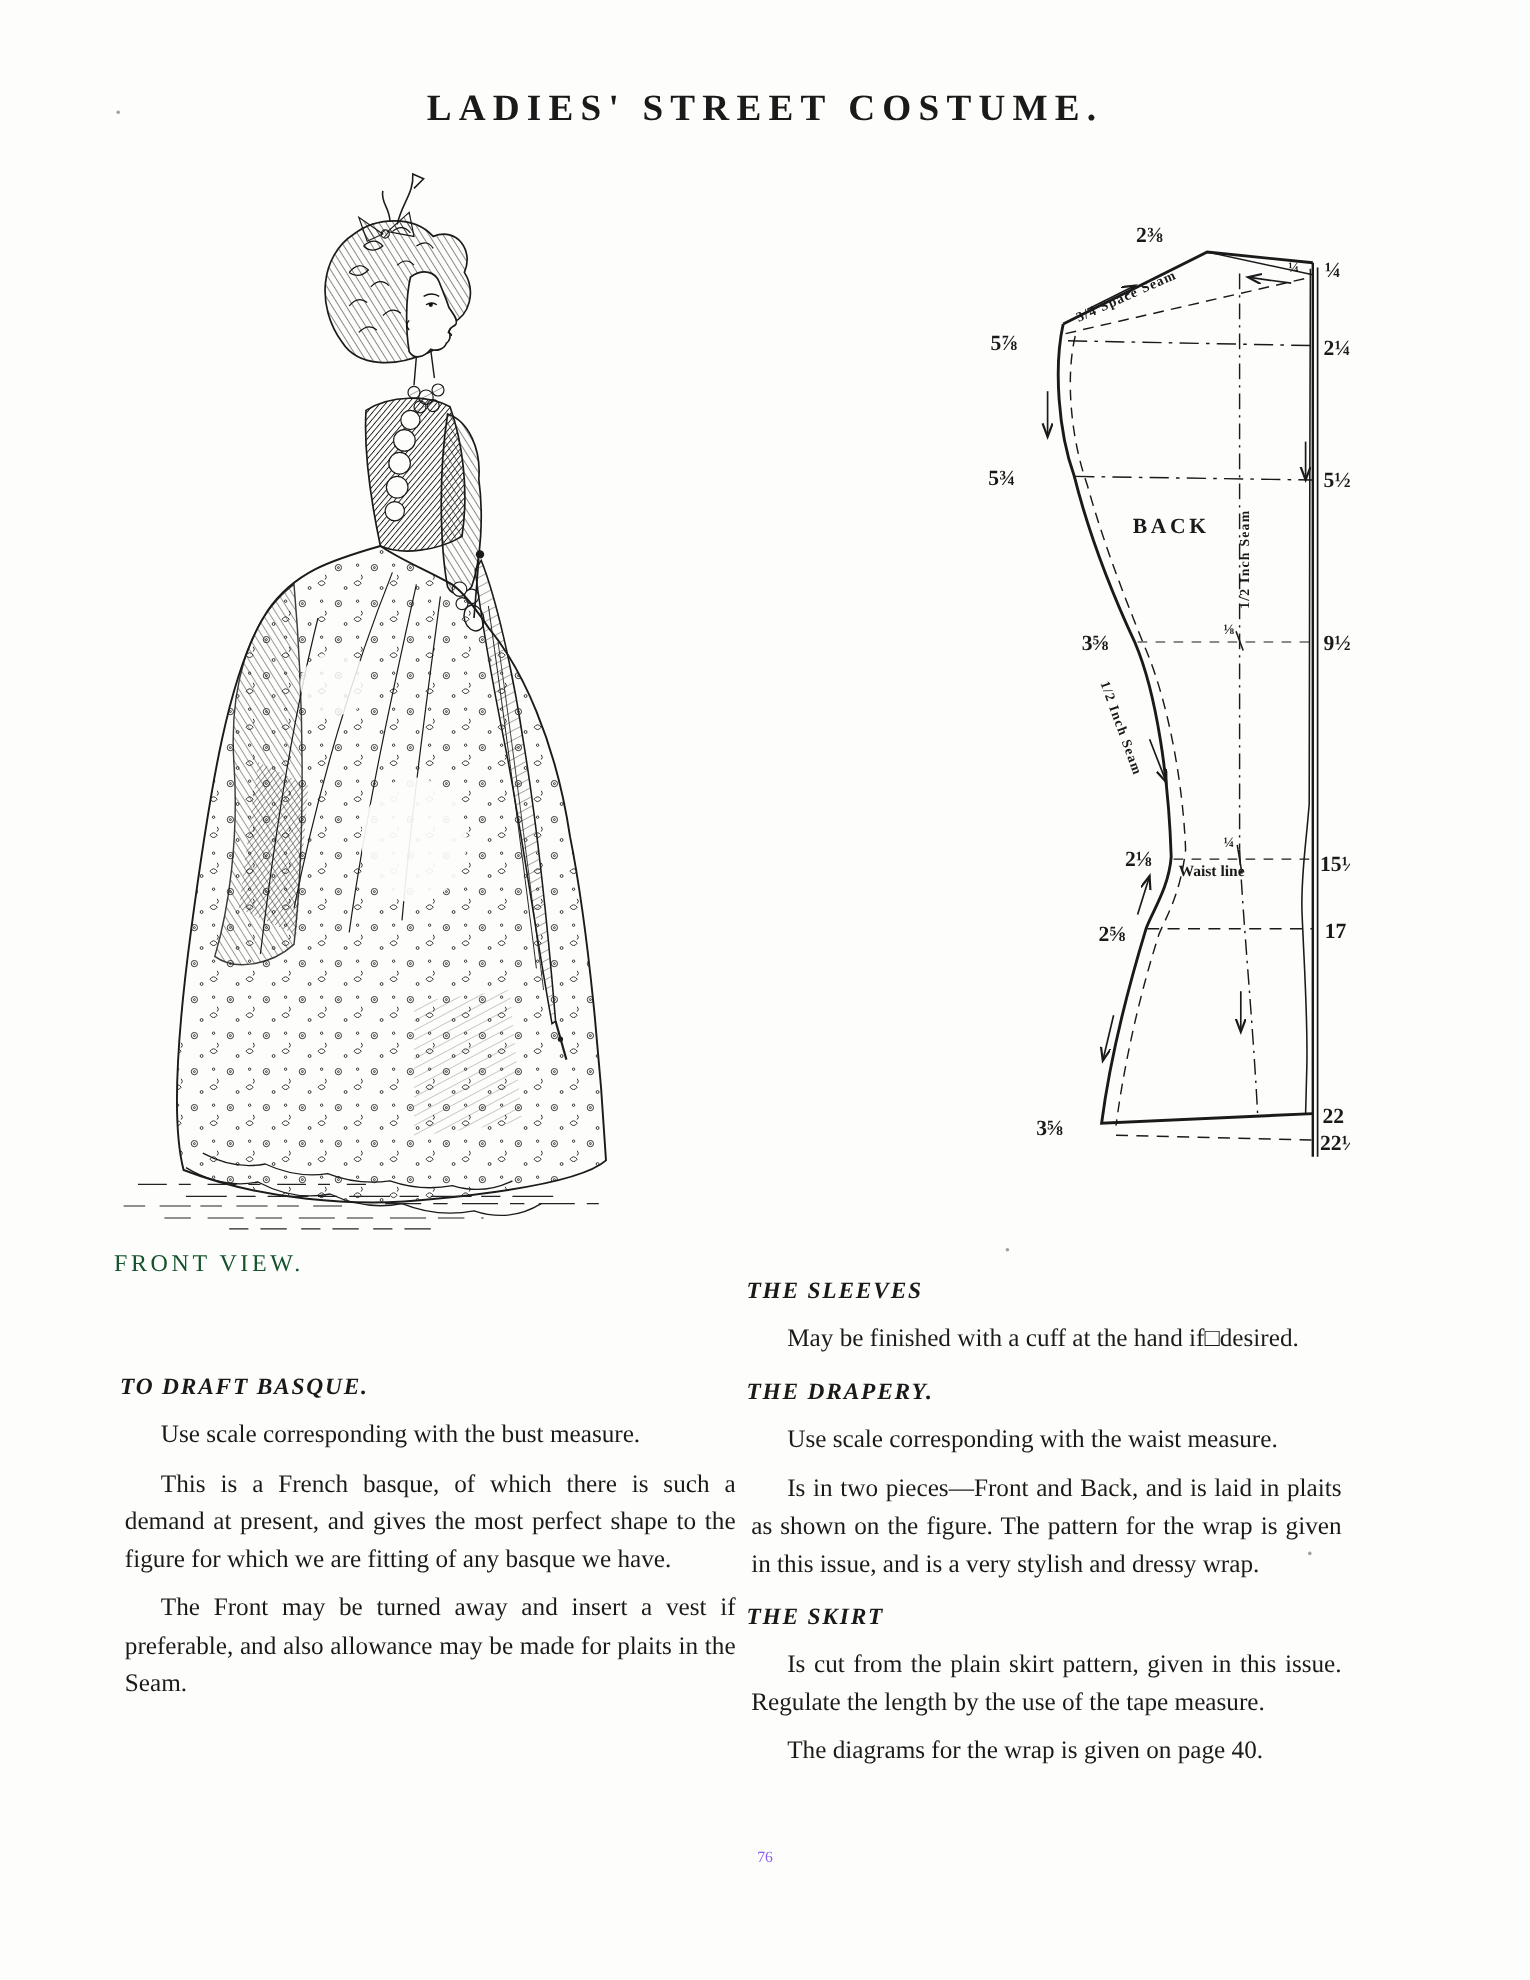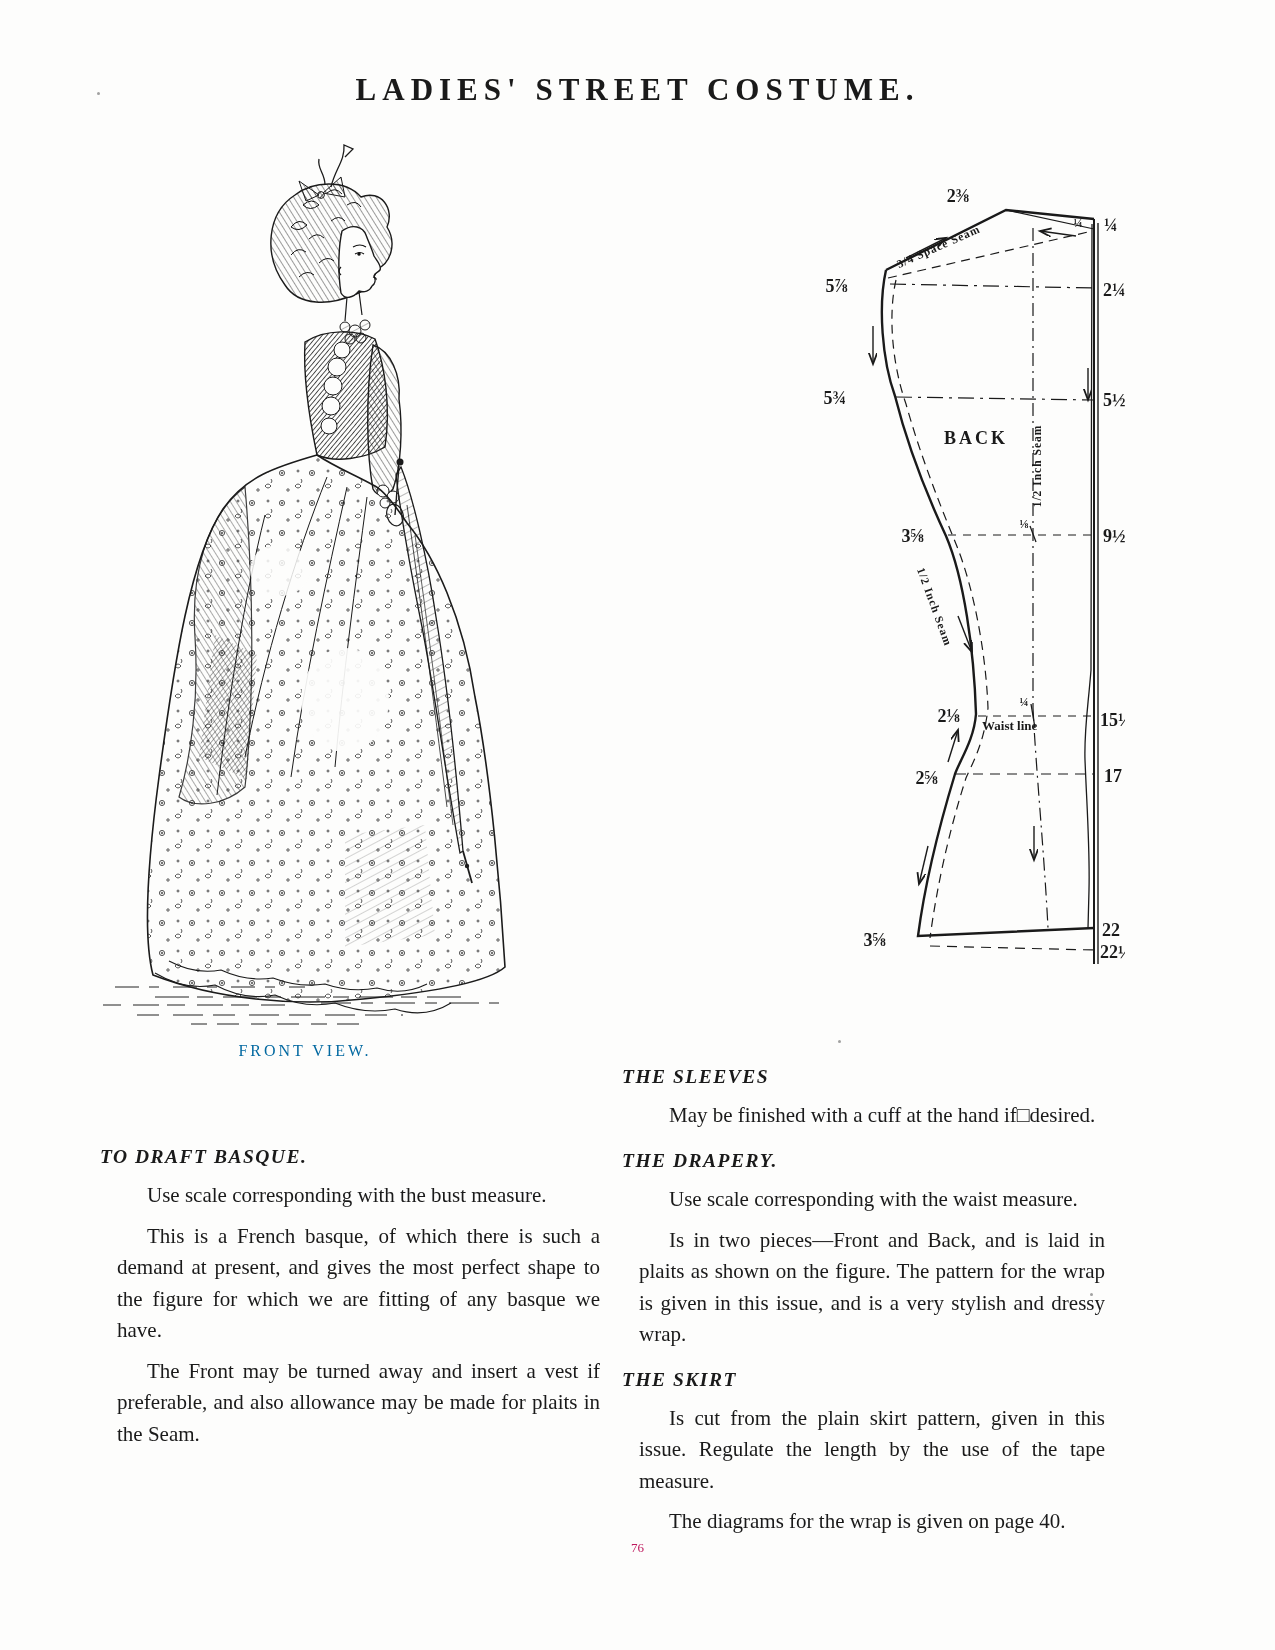--- a/index.html
+++ b/index.html
@@ -11,36 +11,36 @@
   }
   .page-title{
     position:absolute;top:72px;left:0;width:100%;
     text-align:center;font-size:31px;font-weight:bold;
     letter-spacing:6px;
     font-family:Liberation Serif, serif;
   }
   .illustration{position:absolute;left:95px;top:135px;width:420px;height:900px;}
   .caption{
     position:absolute;left:95px;top:1042px;width:420px;
-    text-align:center;font-size:16px;letter-spacing:3px;color:#0369a1;
+    text-align:left;font-size:20px;letter-spacing:3px;color:#14532d;
   }
   .col{position:absolute;font-size:21px;line-height:1.5;}
   .col-left{left:100px;top:1128px;width:517px;}
   .col-right{left:622px;top:1048px;width:500px;}
   .sec-heading{
     text-align:left;font-style:italic;font-weight:bold;
     font-size:19.5px;letter-spacing:1.5px;margin:14px 0 8px 0;
   }
   .col p{
-    margin:9px 17px;text-align:justify;text-indent:30px;
+    margin:9px 4px;text-align:justify;text-indent:30px;
   }
   .diagram{position:absolute;left:788px;top:148px;width:337px;height:885px;}
   .page-number{
     position:absolute;top:1540px;left:0;width:100%;
-    text-align:center;font-size:13px;color:#be185d;
+    text-align:center;font-size:13px;color:#8b5cf6;
   }
   .speck{position:absolute;background:#555;border-radius:50%;opacity:.55;}
   svg text{font-family:"Liberation Serif","DejaVu Serif",serif;fill:#1a1a1a;}
   .m-num{font-size:18px;font-weight:bold;}
   .m-small{font-size:12px;font-weight:bold;}
   .m-piece{font-size:18px;font-weight:bold;letter-spacing:3px;}
   .m-note{font-size:11.5px;font-weight:bold;letter-spacing:1px;}
   .m-waist{font-size:13px;font-weight:bold;}
 </style>
 </head>

